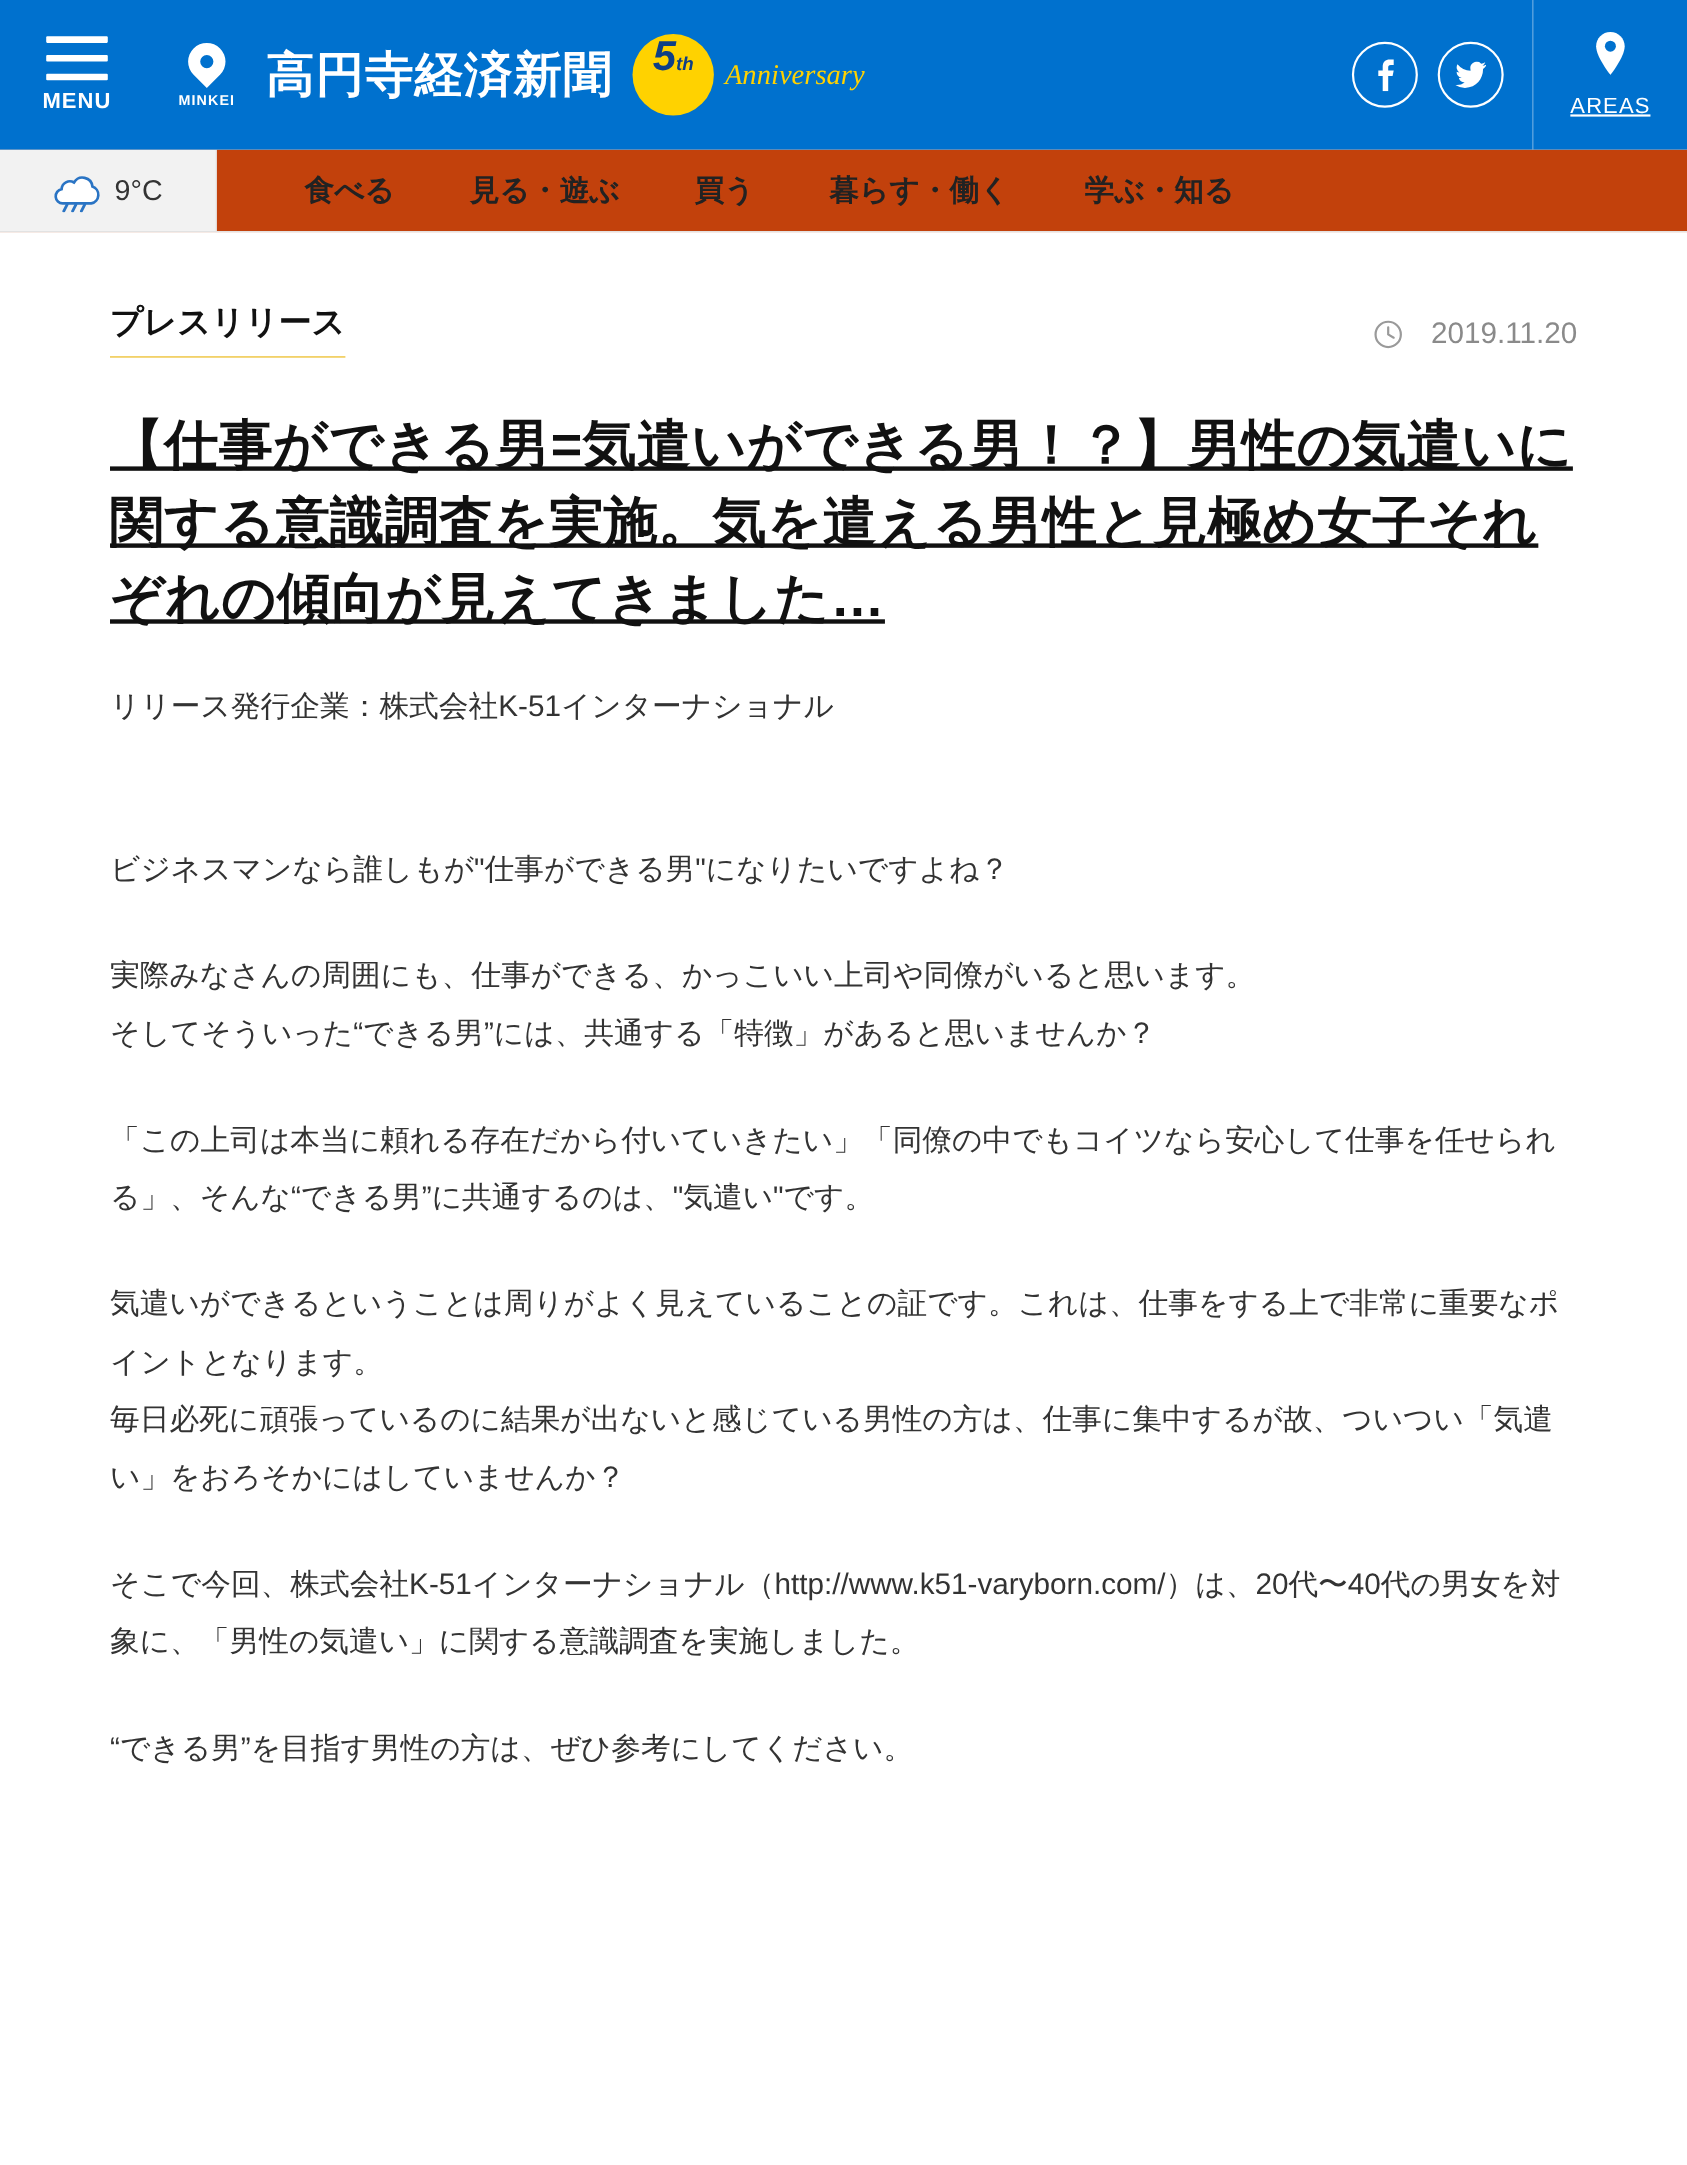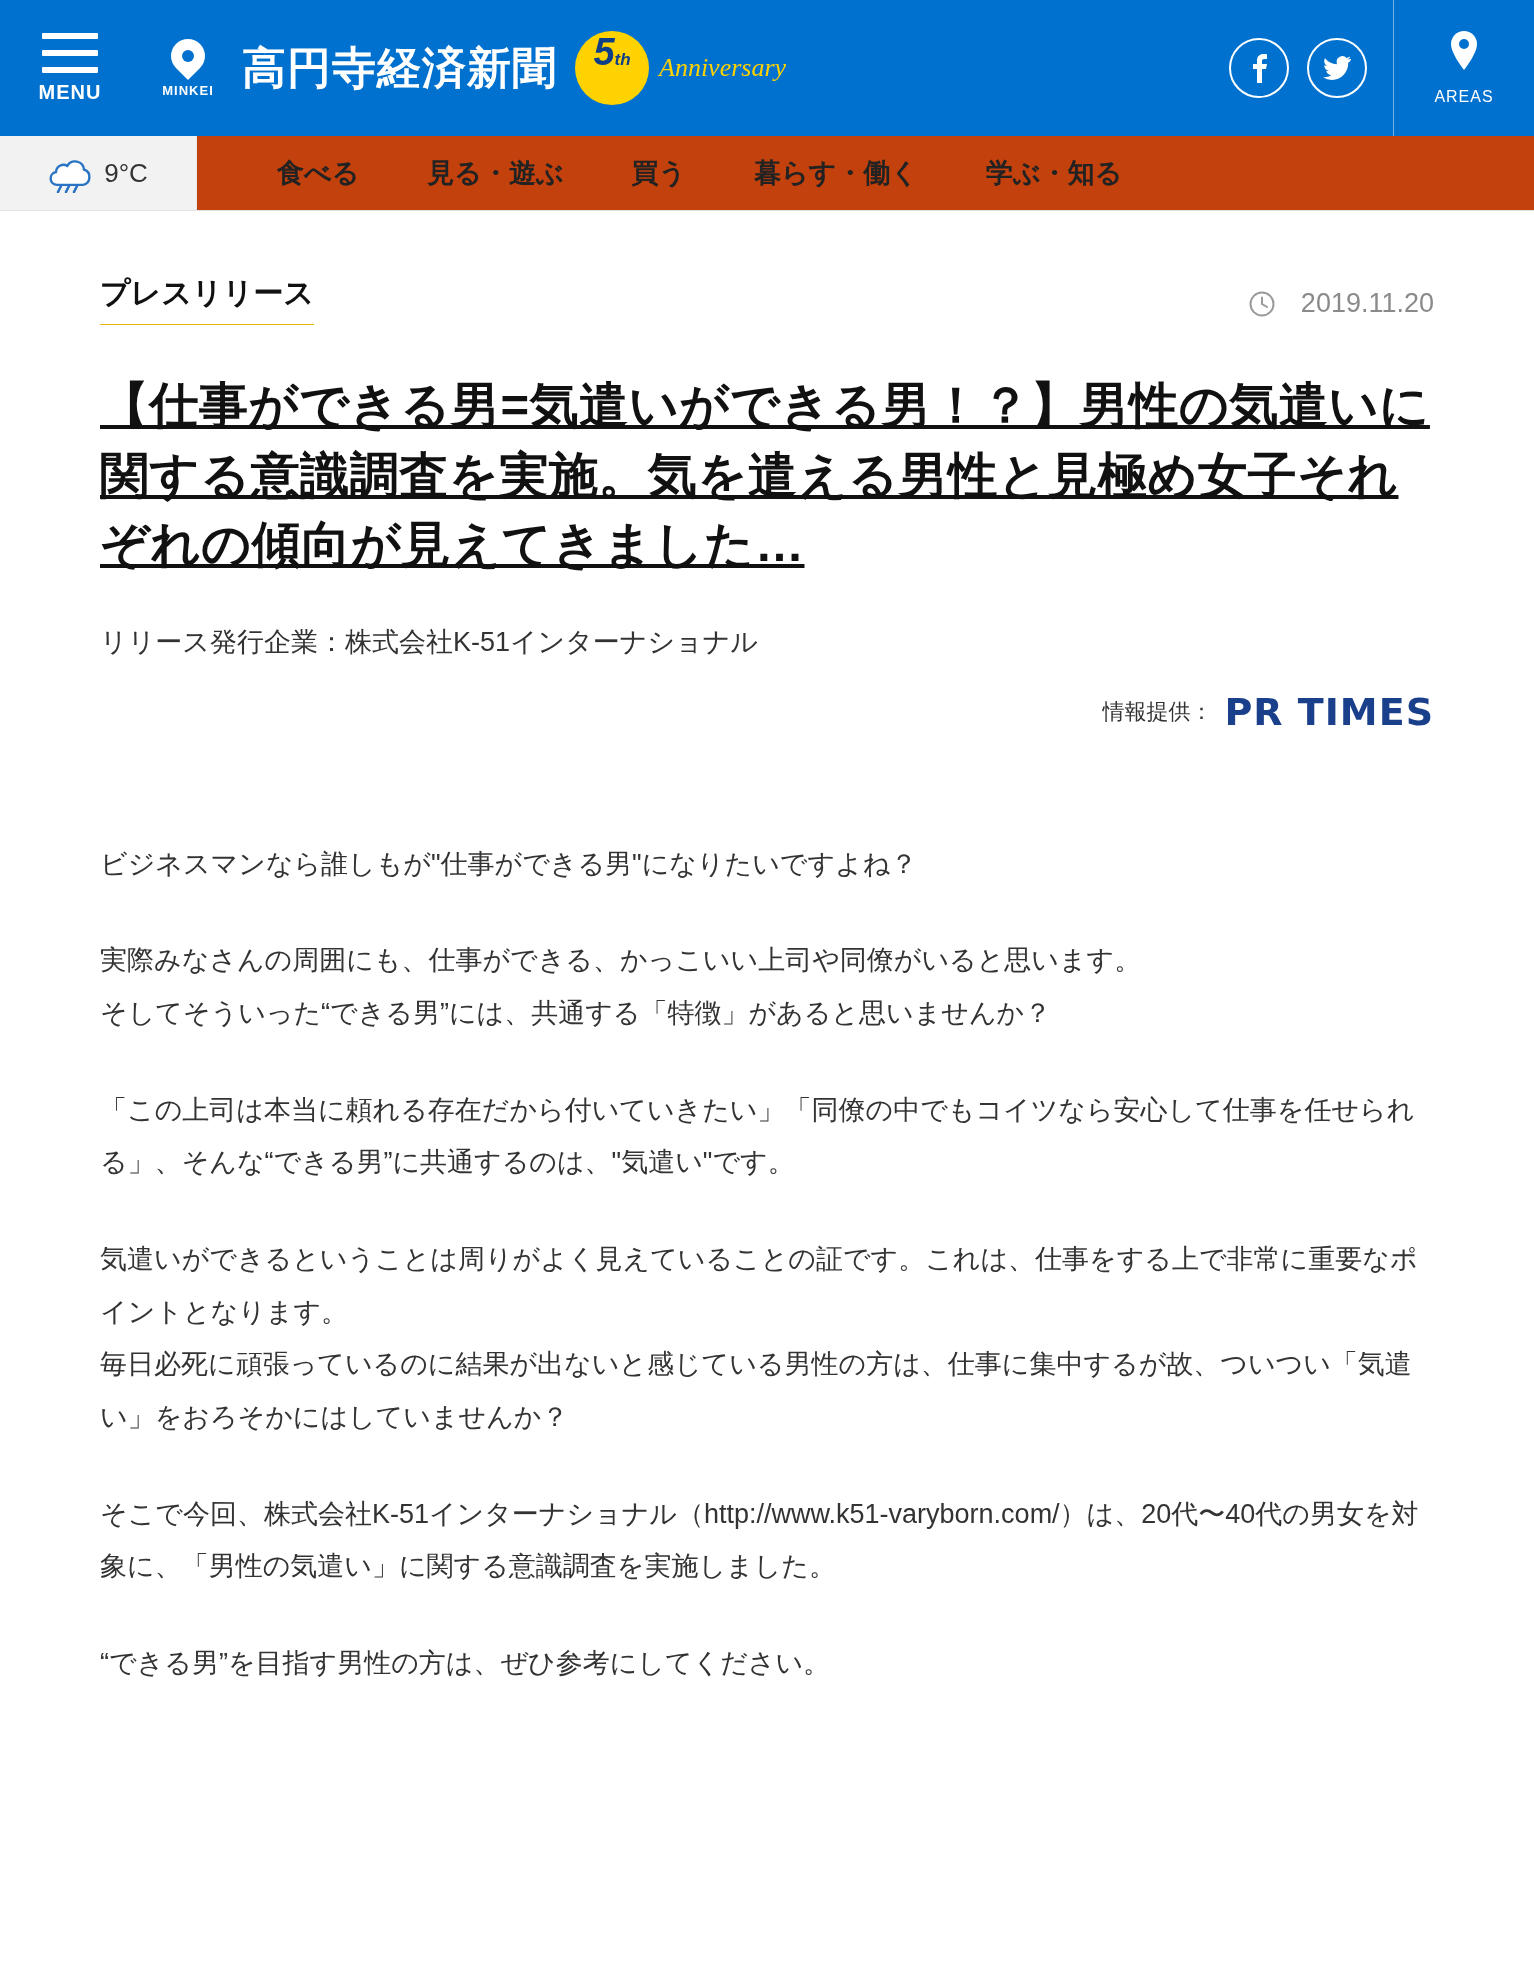--- a/index.html
+++ b/index.html
@@ -152,23 +152,24 @@
     width: 140px;
     border-left: 1px solid rgba(255,255,255,0.45);
     display: flex;
     flex-direction: column;
     align-items: center;
     justify-content: center;
     color: #fff;
     cursor: pointer;
   }
   .areas-label {
-    font-size: 16px;
+    font-size: 20px;
     letter-spacing: 1px;
     margin-top: 16px;
+    text-decoration: underline;
   }
 
   
   .navbar {
     height: 74px;
     background: #c2410c;
     border-bottom: 1px solid #e2e2e2;
     display: flex;
     align-items: stretch;
   }
@@ -350,24 +351,20 @@
           <path d="M13 6.5V13l5 3" fill="none" stroke="#9a9a9a" stroke-width="2" stroke-linecap="round"></path>
         </svg>
         <span>2019.11.20</span>
       </div>
     </div>
 
     <h1 class="title">【仕事ができる男=気遣いができる男！？】男性の気遣いに関する意識調査を実施。気を遣える男性と見極め女子それぞれの傾向が見えてきました…</h1>
 
     <div class="release-company">リリース発行企業：株式会社K-51インターナショナル</div>
 
-    <div class="provider-row">
-      <span class="provider-label">情報提供：</span>
-      <span class="prtimes">PR TIMES</span>
-    </div>
 
     <div class="body-text">
       <p>ビジネスマンなら誰しもが"仕事ができる男"になりたいですよね？</p>
       <p>実際みなさんの周囲にも、仕事ができる、かっこいい上司や同僚がいると思います。<br>そしてそういった“できる男”には、共通する「特徴」があると思いませんか？</p>
       <p>「この上司は本当に頼れる存在だから付いていきたい」「同僚の中でもコイツなら安心して仕事を任せられる」、そんな“できる男”に共通するのは、"気遣い"です。</p>
       <p>気遣いができるということは周りがよく見えていることの証です。これは、仕事をする上で非常に重要なポイントとなります。<br>毎日必死に頑張っているのに結果が出ないと感じている男性の方は、仕事に集中するが故、ついつい「気遣い」をおろそかにはしていませんか？</p>
       <p>そこで今回、株式会社K-51インターナショナル（http://www.k51-varyborn.com/）は、20代〜40代の男女を対象に、「男性の気遣い」に関する意識調査を実施しました。</p>
       <p>“できる男”を目指す男性の方は、ぜひ参考にしてください。</p>
     </div>
   </div>

